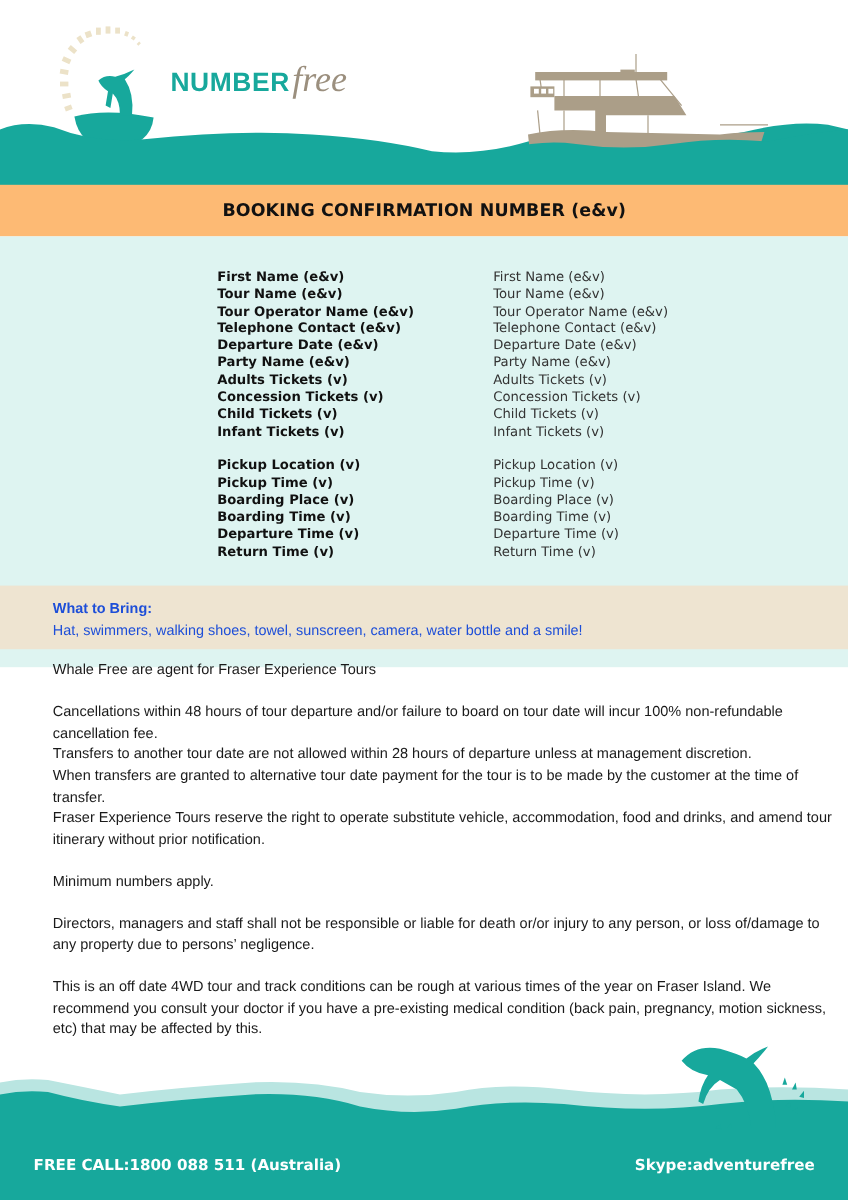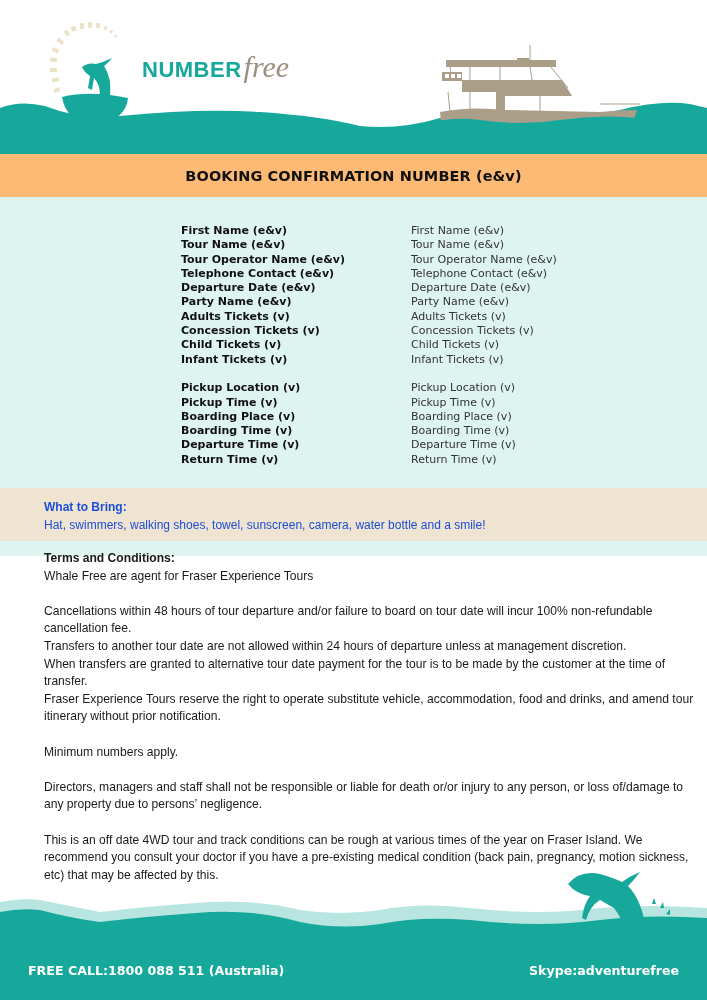--- a/index.html
+++ b/index.html
@@ -165,25 +165,24 @@
 </div>
 
 <div class="bring">
   <div class="inner">
     <div class="heading">What to Bring:</div>
     <div>Hat, swimmers, walking shoes, towel, sunscreen, camera, water bottle and a smile!</div>
   </div>
 </div>
 
 <div class="terms">
-  <p class="heading">Terms and Conditions:</p>
   <p>Whale Free are agent for Fraser Experience Tours</p>
   <div class="spacer"></div>
   <p>Cancellations within 48 hours of tour departure and/or failure to board on tour date will incur 100% non-refundable cancellation fee.</p>
-  <p>Transfers to another tour date are not allowed within 24 hours of departure unless at management discretion.</p>
+  <p>Transfers to another tour date are not allowed within 28 hours of departure unless at management discretion.</p>
   <p>When transfers are granted to alternative tour date payment for the tour is to be made by the customer at the time of transfer.</p>
   <p>Fraser Experience Tours reserve the right to operate substitute vehicle, accommodation, food and drinks, and amend tour itinerary without prior notification.</p>
   <div class="spacer"></div>
   <p>Minimum numbers apply.</p>
   <div class="spacer"></div>
   <p>Directors, managers and staff shall not be responsible or liable for death or/or injury to any person, or loss of/damage to any property due to persons’ negligence.</p>
   <div class="spacer"></div>
   <p>This is an off date 4WD tour and track conditions can be rough at various times of the year on Fraser Island. We recommend you consult your doctor if you have a pre-existing medical condition (back pain, pregnancy, motion sickness, etc) that may be affected by this.</p>
 </div>
 

